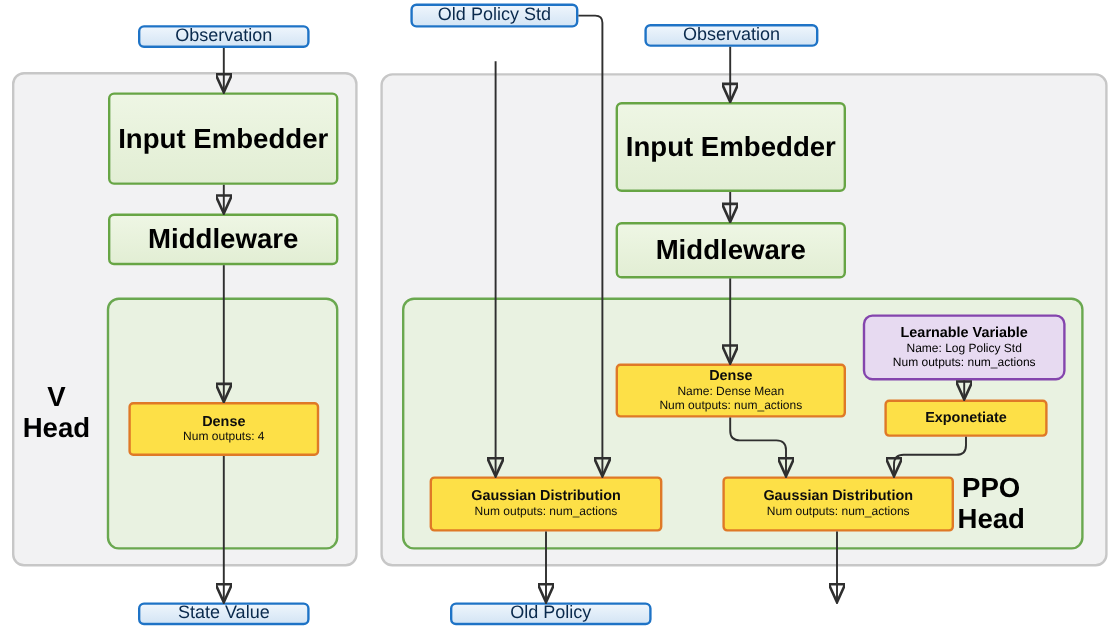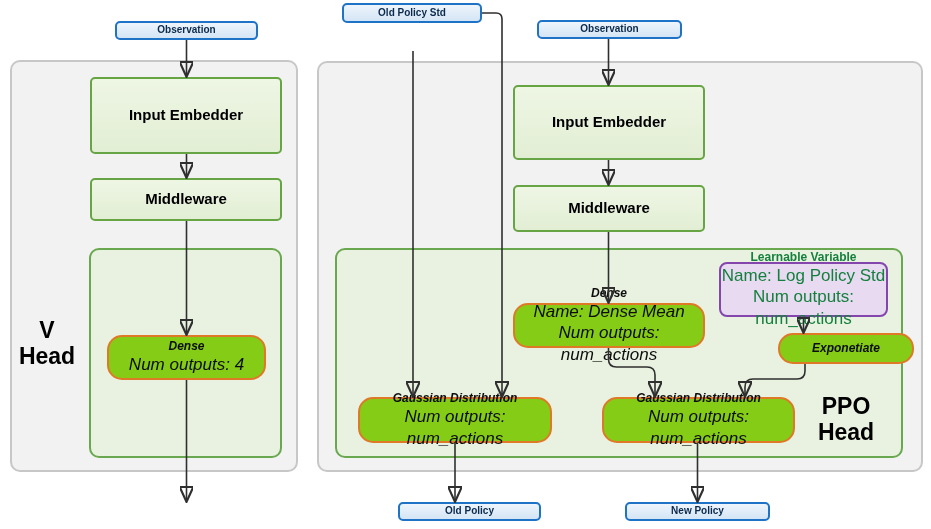--- a/index.html
+++ b/index.html
@@ -6,28 +6,28 @@
   body{font-family:"Liberation Sans","DejaVu Sans",sans-serif;}
   #canvas{position:relative;width:931px;height:529px;background:#ffffff;overflow:hidden;}
 
   .panel{position:absolute;border-radius:10px;box-sizing:border-box;}
   .panel.gray{background:#f2f2f3;border:2px solid #c7c7c7;}
   .panel.green{background:#e9f2e1;border:2.5px solid #6aa84f;}
 
   .node{position:absolute;box-sizing:border-box;display:flex;flex-direction:column;
         align-items:center;justify-content:center;text-align:center;line-height:1.25;}
   .node.blue{background:linear-gradient(#eef5fc,#d4e5f5);border:2.5px solid #1e73c6;
-        border-radius:5px;color:#0a2a4d;font-weight:bold;font-size:10px;}
+        border-radius:5px;color:#0a2a4d;font-weight:normal;font-size:15px;}
   .node.greenbox{background:linear-gradient(#eef6e4,#e2eed4);border:2.5px solid #67a544;
-        border-radius:5px;color:#000;font-weight:bold;font-size:15px;}
-  .node.orange{background:#84cc16;border:2.5px solid #df7927;border-radius:15px;color:#0d0d0d;font-style:italic;}
-  .node.purple{background:#e7daf1;border:2.5px solid #8445ad;border-radius:8px;color:#15803d;}
+        border-radius:5px;color:#000;font-weight:bold;font-size:23px;}
+  .node.orange{background:#fde047;border:2.5px solid #df7927;border-radius:4px;color:#0d0d0d;}
+  .node.purple{background:#e7daf1;border:2.5px solid #8445ad;border-radius:8px;color:#000000;}
 
   .nt{font-weight:bold;font-size:12px;display:block;}
-  .nl{font-size:17px;display:block;}
+  .nl{font-size:10px;display:block;}
 
   .head-label{position:absolute;color:#000;font-weight:bold;font-size:23px;line-height:1.15;
         text-align:center;display:flex;flex-direction:column;align-items:center;justify-content:center;}
 
   #wires{position:absolute;left:0;top:0;width:931px;height:529px;pointer-events:none;}
   #wires path, #wires line{stroke:#2f2f2f;stroke-width:1.6;fill:none;}
 </style>
 </head>
 <body>
 
@@ -35,46 +35,46 @@
 
   <div class="panel gray" style="left:10px;top:60px;width:288px;height:412px"></div>
   <div class="panel gray" style="left:317px;top:61px;width:606px;height:411px"></div>
   <div class="panel green" style="left:89px;top:248px;width:193px;height:210px"></div>
   <div class="panel green" style="left:335px;top:248px;width:568px;height:210px"></div>
 
   <div class="head-label" style="left:4px;top:316px;width:86px;height:54px">
     <span>V</span>
     <span>Head</span>
   </div>
-  <div class="head-label" style="left:800px;top:390px;width:92px;height:58px">
+  <div class="head-label" style="left:780px;top:390px;width:92px;height:58px">
     <span>PPO</span>
     <span>Head</span>
   </div>
 
   <div class="node blue" style="left:115px;top:21px;width:143px;height:19px">Observation</div>
   <div class="node blue" style="left:342px;top:3px;width:140px;height:20px">Old Policy Std</div>
   <div class="node blue" style="left:537px;top:20px;width:145px;height:19px">Observation</div>
-  <div class="node blue" style="left:398px;top:502px;width:143px;height:19px">Old Policy</div>
-  <div class="node blue" style="left:625px;top:502px;width:145px;height:19px">New Policy</div>
+  <div class="node blue" style="left:115px;top:502px;width:143px;height:19px">State Value</div>
+  <div class="node blue" style="left:375px;top:502px;width:168px;height:19px">Old Policy</div>
 
   <div class="node greenbox" style="left:90px;top:77px;width:192px;height:77px">Input Embedder</div>
   <div class="node greenbox" style="left:90px;top:178px;width:192px;height:43px">Middleware</div>
   <div class="node greenbox" style="left:513px;top:85px;width:192px;height:75px">Input Embedder</div>
   <div class="node greenbox" style="left:513px;top:185px;width:192px;height:47px">Middleware</div>
 
   <div class="node orange" style="left:107px;top:335px;width:159px;height:45px">
     <span class="nt">Dense</span>
     <span class="nl">Num outputs: 4</span>
   </div>
   <div class="node orange" style="left:513px;top:303px;width:192px;height:45px">
     <span class="nt">Dense</span>
     <span class="nl">Name: Dense Mean</span>
     <span class="nl">Num outputs: num_actions</span>
   </div>
-  <div class="node orange" style="left:778px;top:333px;width:136px;height:31px">
+  <div class="node orange" style="left:737px;top:333px;width:136px;height:31px">
     <span class="nt">Exponetiate</span>
   </div>
   <div class="node orange" style="left:358px;top:397px;width:194px;height:46px">
     <span class="nt">Gaussian Distribution</span>
     <span class="nl">Num outputs: num_actions</span>
   </div>
   <div class="node orange" style="left:602px;top:397px;width:193px;height:46px">
     <span class="nt">Gaussian Distribution</span>
     <span class="nl">Num outputs: num_actions</span>
   </div>

